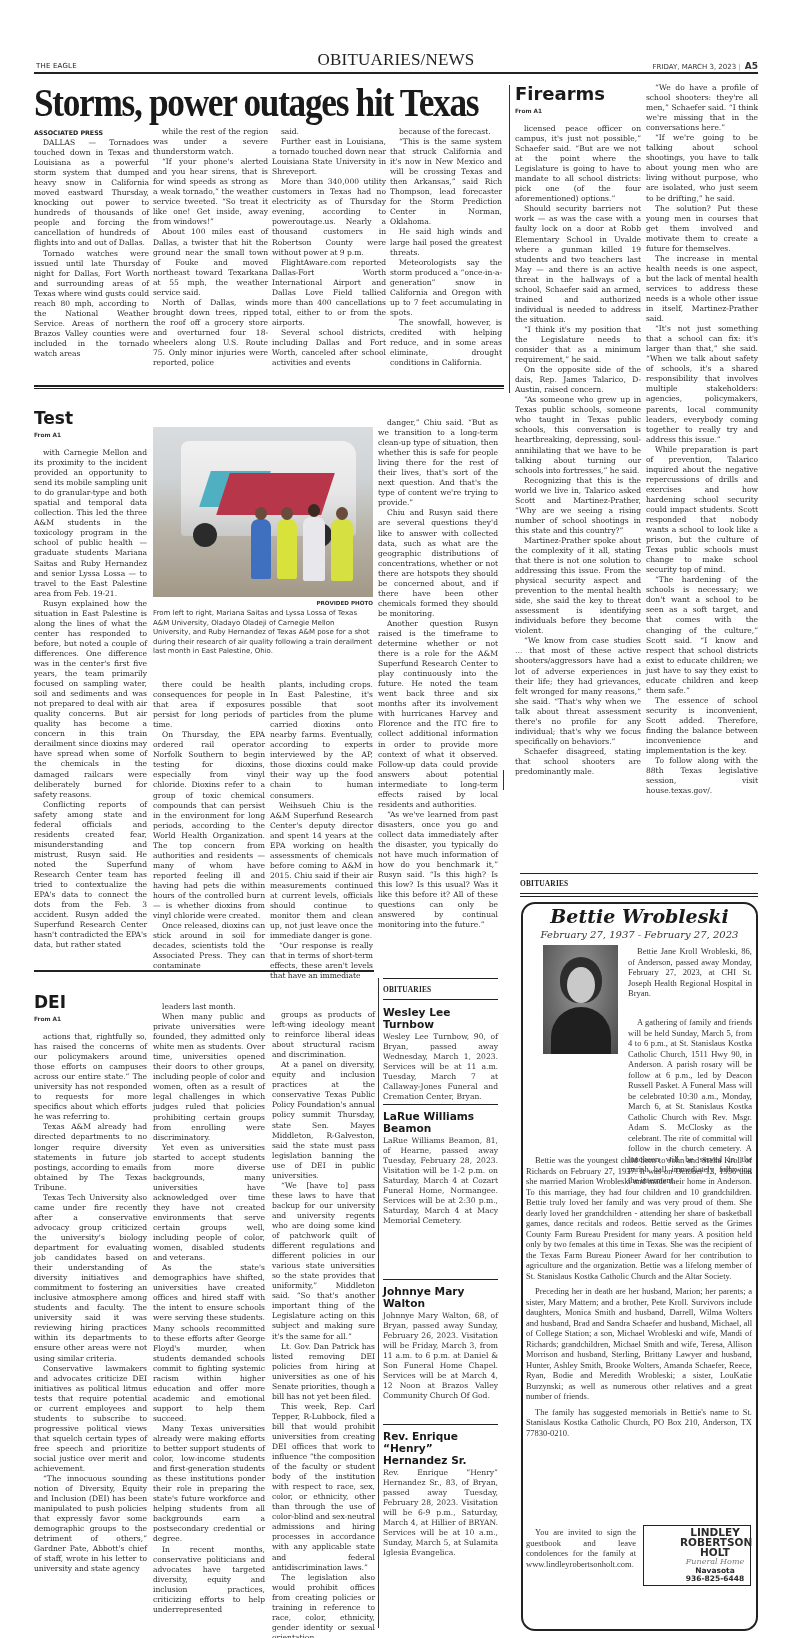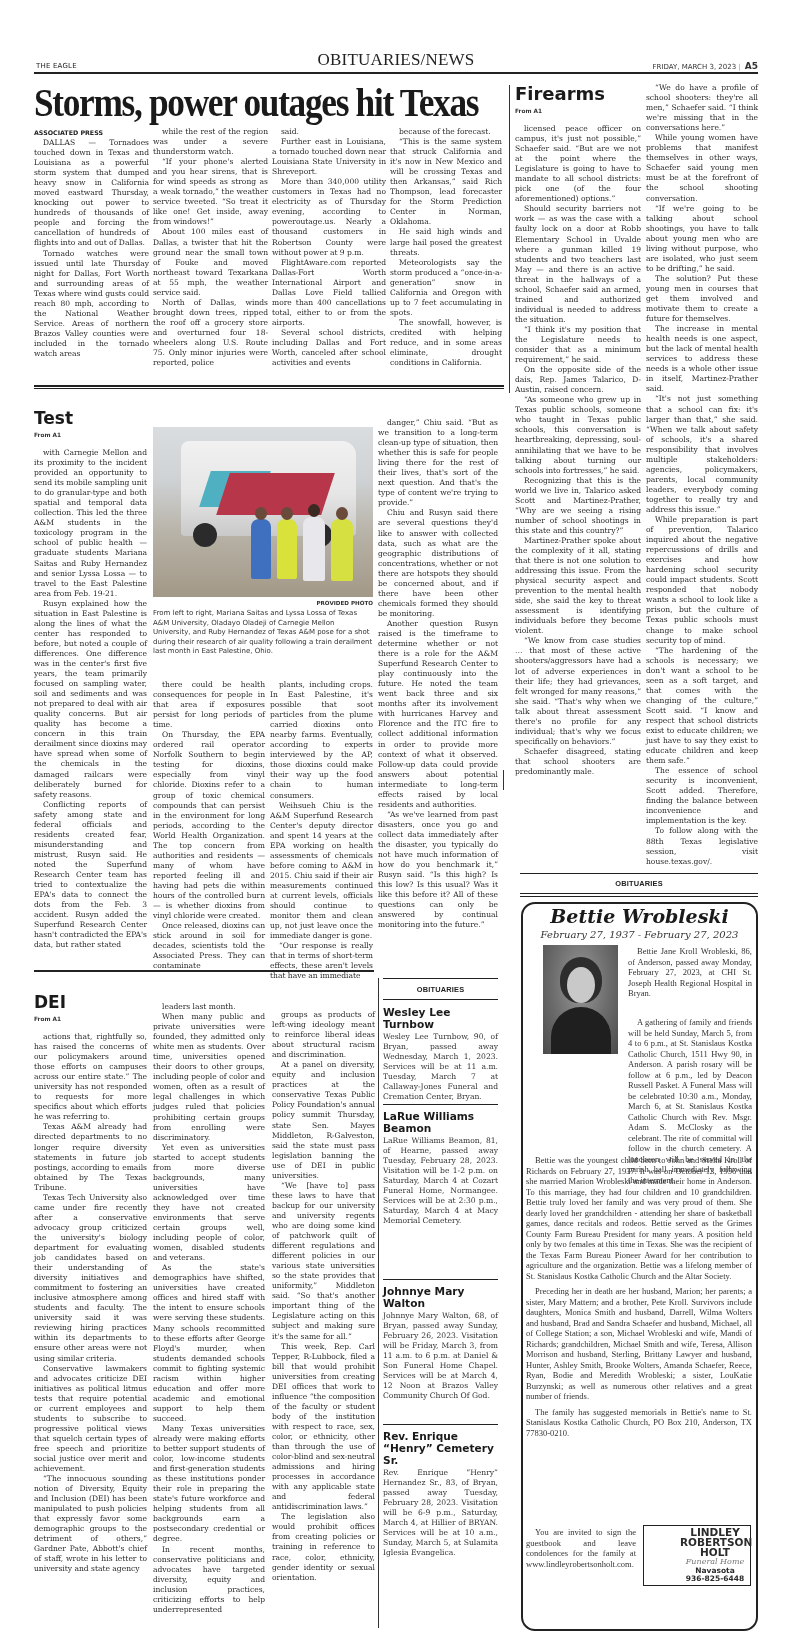--- a/index.html
+++ b/index.html
@@ -20,21 +20,21 @@
   .byline { font-family: "DejaVu Sans", sans-serif; font-weight: bold; font-size: 6.3px; color: #222; }
   .photo { background: linear-gradient(180deg, #d9dde0 0%, #cfd3d6 30%, #b8b3a8 62%, #a29887 100%); overflow: hidden; }
   .van { position: absolute; left: 28px; top: 14px; width: 175px; height: 95px; border-radius: 8px 14px 4px 4px; background: linear-gradient(180deg, #f1f1f1 0%, #e6e6e6 55%, #c9c9c9 100%); }
   .van-red { position: absolute; left: 70px; top: 46px; width: 105px; height: 42px; background: #b7364a; transform: skewX(-18deg); }
   .van-teal { position: absolute; left: 52px; top: 44px; width: 60px; height: 36px; background: #4fb0c2; transform: skewX(-18deg); }
   .wheel { position: absolute; width: 24px; height: 24px; border-radius: 50%; background: #2b2b2b; top: 96px; }
   .person { position: absolute; border-radius: 8px 8px 2px 2px; }
   .head { position: absolute; width: 12px; height: 13px; border-radius: 50%; background: #6a4a3a; }
   .caption { font-family: "DejaVu Sans", sans-serif; font-size: 7px; line-height: 9.6px; color: #333; }
   .credit { font-family: "DejaVu Sans", sans-serif; font-weight: bold; font-size: 5.6px; color: #333; text-align: right; }
-  .obit-head { font-family: Liberation Sans, sans-serif; font-weight: bold; font-size: 7.4px; text-align: center; color: #222; letter-spacing: 0.2px; }
+  .obit-head { font-family: Liberation Serif, serif; font-weight: bold; font-size: 7.4px; color: #222; letter-spacing: 0.2px; }
   .obit-name { font-family: "DejaVu Sans", sans-serif; font-weight: bold; font-size: 10.6px; line-height: 12px; color: #1a1a1a; }
   .obit-text { font-family: "DejaVu Serif", serif; font-size: 7.6px; line-height: 10.05px; text-align: justify; color: #333; }
   .bw-box { border: 2px solid #222; border-radius: 14px; }
   .bw-name { font-family: "DejaVu Serif", serif; font-weight: bold; font-style: italic; font-size: 19px; text-align: center; color: #1a1a1a; }
   .bw-dates { font-family: "DejaVu Serif", serif; font-style: italic; font-size: 10px; text-align: center; color: #333; }
   .bw-text { font-family: "Liberation Serif", serif; font-size: 8.5px; line-height: 10.5px; text-align: justify; color: #333; }
   .bw-text p { text-indent: 9px; margin-bottom: 5px; }
   .portrait { background: radial-gradient(ellipse at 50% 35%, #9a9a9a 0%, #6f6f6f 50%, #4b4b4b 100%); overflow: hidden; }
   .fh-box { border: 1.2px solid #222; text-align: center; font-family: "DejaVu Sans", sans-serif; color: #2b2b2b; }
 </style>
@@ -82,21 +82,20 @@
     <p>“I think it's my position that the Legislature needs to consider that as a minimum requirement,” he said.</p>
     <p>On the opposite side of the dais, Rep. James Talarico, D-Austin, raised concern.</p>
     <p>“As someone who grew up in Texas public schools, someone who taught in Texas public schools, this conversation is heartbreaking, depressing, soul-annihilating that we have to be talking about turning our schools into fortresses,” he said.</p>
     <p>Recognizing that this is the world we live in, Talarico asked Scott and Martinez-Prather, “Why are we seeing a rising number of school shootings in this state and this country?”</p>
     <p>Martinez-Prather spoke about the complexity of it all, stating that there is not one solution to addressing this issue. From the physical security aspect and prevention to the mental health side, she said the key to threat assessment is identifying individuals before they become violent.</p>
     <p>“We know from case studies … that most of these active shooters/aggressors have had a lot of adverse experiences in their life; they had grievances, felt wronged for many reasons,” she said. “That's why when we talk about threat assessment there's no profile for any individual; that's why we focus specifically on behaviors.”</p>
     <p>Schaefer disagreed, stating that school shooters are predominantly male.</p>
   </div>
 <div class="col" style="left:646px; top:83px; width:112px;">
     <p>“We do have a profile of school shooters: they're all men,” Schaefer said. “I think we're missing that in the conversations here.”</p>
-    <p>While young women have problems that manifest themselves in other ways, Schaefer said young men must be at the forefront of the school shooting conversation.</p>
     <p>“If we're going to be talking about school shootings, you have to talk about young men who are living without purpose, who are isolated, who just seem to be drifting,” he said.</p>
     <p>The solution? Put these young men in courses that get them involved and motivate them to create a future for themselves.</p>
     <p>The increase in mental health needs is one aspect, but the lack of mental health services to address these needs is a whole other issue in itself, Martinez-Prather said.</p>
     <p>“It's not just something that a school can fix: it's larger than that,” she said. “When we talk about safety of schools, it's a shared responsibility that involves multiple stakeholders: agencies, policymakers, parents, local community leaders, everybody coming together to really try and address this issue.”</p>
     <p>While preparation is part of prevention, Talarico inquired about the negative repercussions of drills and exercises and how hardening school security could impact students. Scott responded that nobody wants a school to look like a prison, but the culture of Texas public schools must change to make school security top of mind.</p>
     <p>“The hardening of the schools is necessary; we don't want a school to be seen as a soft target, and that comes with the changing of the culture,” Scott said. “I know and respect that school districts exist to educate children; we just have to say they exist to educate children and keep them safe.”</p>
     <p>The essence of school security is inconvenient, Scott added. Therefore, finding the balance between inconvenience and implementation is the key.</p>
     <p>To follow along with the 88th Texas legislative session, visit house.texas.gov/.</p>
   </div>
 
@@ -162,20 +161,21 @@
     <p>When many public and private universities were founded, they admitted only white men as students. Over time, universities opened their doors to other groups, including people of color and women, often as a result of legal challenges in which judges ruled that policies prohibiting certain groups from enrolling were discriminatory.</p>
     <p>Yet even as universities started to accept students from more diverse backgrounds, many universities have acknowledged over time they have not created environments that serve certain groups well, including people of color, women, disabled students and veterans.</p>
     <p>As the state's demographics have shifted, universities have created offices and hired staff with the intent to ensure schools were serving these students. Many schools recommitted to these efforts after George Floyd's murder, when students demanded schools commit to fighting systemic racism within higher education and offer more academic and emotional support to help them succeed.</p>
     <p>Many Texas universities already were making efforts to better support students of color, low-income students and first-generation students as these institutions ponder their role in preparing the state's future workforce and helping students from all backgrounds earn a postsecondary credential or degree.</p>
     <p>In recent months, conservative politicians and advocates have targeted diversity, equity and inclusion practices, criticizing efforts to help underrepresented</p>
   </div>
 <div class="col" style="left:272px; top:1002px; width:103px;margin-top:8px;">
     <p>groups as products of left-wing ideology meant to reinforce liberal ideas about structural racism and discrimination.</p>
     <p>At a panel on diversity, equity and inclusion practices at the conservative Texas Public Policy Foundation's annual policy summit Thursday, state Sen. Mayes Middleton, R-Galveston, said the state must pass legislation banning the use of DEI in public universities.</p>
     <p>“We [have to] pass these laws to have that backup for our university and university regents who are doing some kind of patchwork quilt of different regulations and different policies in our various state universities so the state provides that uniformity,” Middleton said. “So that's another important thing of the Legislature acting on this subject and making sure it's the same for all.”</p>
+    <p>Lt. Gov. Dan Patrick has listed removing DEI policies from hiring at universities as one of his Senate priorities, though a bill has not yet been filed.</p>
     <p>This week, Rep. Carl Tepper, R-Lubbock, filed a bill that would prohibit universities from creating DEI offices that work to influence “the composition of the faculty or student body of the institution with respect to race, sex, color, or ethnicity, other than through the use of color-blind and sex-neutral admissions and hiring processes in accordance with any applicable state and federal antidiscrimination laws.”</p>
     <p>The legislation also would prohibit offices from creating policies or training in reference to race, color, ethnicity, gender identity or sexual orientation.</p>
   </div>
 
 <div class="abs vrule" style="left:378px; top:978px; height:650px;"></div>
 <div class="abs" style="left:383px; top:978px; width:115px; height:1px; background:#222;"></div>
 <div class="abs obit-head" style="left:383px; top:985px; width:115px;">OBITUARIES</div>
 <div class="abs" style="left:383px; top:999px; width:115px; height:1px; background:#222;"></div>
 
 <div class="abs" style="left:383px; top:1006px; width:115px;">
@@ -187,21 +187,21 @@
   <div class="obit-name">LaRue Williams Beamon</div>
   <div class="obit-text" style="margin-top:2px;">LaRue Williams Beamon, 81, of Hearne, passed away Tuesday, February 28, 2023. Visitation will be 1-2 p.m. on Saturday, March 4 at Cozart Funeral Home, Normangee. Services will be at 2:30 p.m., Saturday, March 4 at Macy Memorial Cemetery.</div>
 </div>
 <div class="abs" style="left:383px; top:1279px; width:115px; height:1px; background:#222;"></div>
 <div class="abs" style="left:383px; top:1285px; width:115px;">
   <div class="obit-name">Johnnye Mary Walton</div>
   <div class="obit-text" style="margin-top:2px;">Johnnye Mary Walton, 68, of Bryan, passed away Sunday, February 26, 2023. Visitation will be Friday, March 3, from 11 a.m. to 6 p.m. at Daniel &amp; Son Funeral Home Chapel. Services will be at March 4, 12 Noon at Brazos Valley Community Church Of God.</div>
 </div>
 <div class="abs" style="left:383px; top:1424px; width:115px; height:1px; background:#222;"></div>
 <div class="abs" style="left:383px; top:1430px; width:115px;">
-  <div class="obit-name">Rev. Enrique “Henry” Cemetery Sr.</div>
+  <div class="obit-name">Rev. Enrique “Henry” Hernandez Sr.</div>
   <div class="obit-text" style="margin-top:2px;">Rev. Enrique “Henry” Hernandez Sr., 83, of Bryan, passed away Tuesday, February 28, 2023. Visitation will be 6-9 p.m., Saturday, March 4, at Hillier of BRYAN. Services will be at 10 a.m., Sunday, March 5, at Sulamita Iglesia Evangelica.</div>
 </div>
 
 <div class="abs vrule" style="left:503px; top:770px; height:20px;"></div>
 <div class="abs" style="left:520px; top:873px; width:238px; height:1px; background:#222;"></div>
 <div class="abs obit-head" style="left:520px; top:879px; width:238px;">OBITUARIES</div>
 <div class="abs" style="left:520px; top:893px; width:238px; height:1px; background:#222;"></div>
 <div class="abs" style="left:520px; top:896px; width:238px; height:1px; background:#222;"></div>
 
 <div class="abs bw-box" style="left:521px; top:902px; width:237px; height:729px;"></div>

